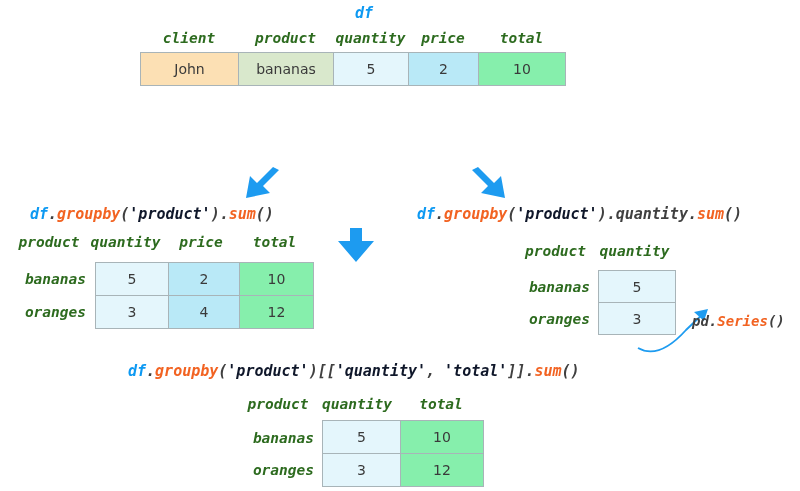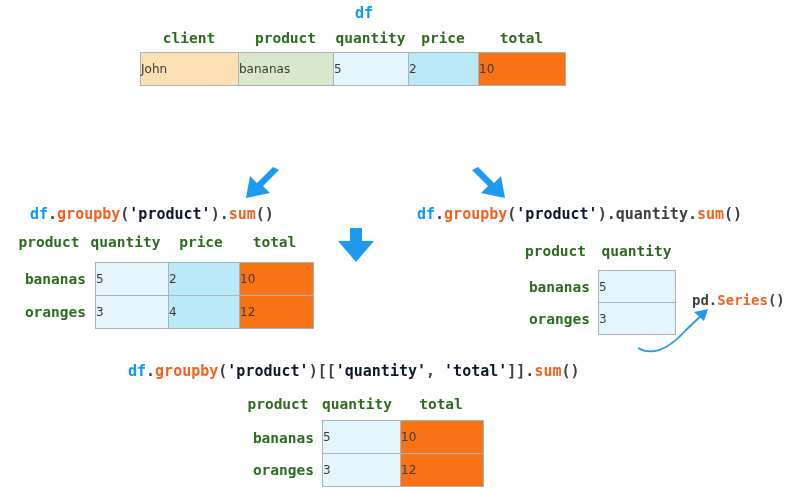--- a/index.html
+++ b/index.html
@@ -4,21 +4,21 @@
 <style>
   * { box-sizing: border-box; }
   html, body { margin: 0; padding: 0; }
   body {
     width: 800px; height: 491px;
     background: #ffffff;
     font-family: "DejaVu Sans Mono", "Liberation Mono", monospace;
     position: relative;
     overflow: hidden;
   }
-  .abs { position: absolute; }
+  .abs { position: absolute; font-style: italic; }
 
   
   .code {
     font-family: "DejaVu Sans Mono", "Liberation Mono", monospace;
     font-weight: bold;
     font-size: 15px;
     white-space: pre;
     letter-spacing: 0px;
   }
   .tok-obj   { color: #0d99f2; }
@@ -35,49 +35,49 @@
   }
 
   
   .hdr-row {
     display: flex;
     font-family: "DejaVu Sans Mono", "Liberation Mono", monospace;
     font-weight: bold;
     font-size: 14.5px;
     color: #2d6b1f;
     white-space: nowrap;
-    justify-content: space-between;
   }
   .hdr-cell { text-align: center; }
 
   
   .idx-label {
     font-family: "DejaVu Sans Mono", "Liberation Mono", monospace;
     font-weight: bold;
     font-size: 14.5px;
     color: #2d6b1f;
     text-align: right;
     white-space: nowrap;
   }
 
   
   .tbl { position: absolute; border-collapse: collapse; }
   .tbl td {
     border: 1px solid #a8b4b8;
+    text-align: center;
     vertical-align: middle;
     font-family: "DejaVu Sans", "Liberation Sans", sans-serif;
-    font-size: 12px;
+    font-size: 14px;
     color: #3a3a3a;
     padding: 0;
   }
   .c-client { background: #fce0b4; }
   .c-prod   { background: #d9e8cc; }
   .c-pale   { background: #e4f6fc; }
   .c-light  { background: #b9e9f7; }
-  .c-cyan   { background: #f97316; }
+  .c-cyan   { background: #86efac; }
 
   svg { position: absolute; overflow: visible; }
 </style>
 </head>
 <body>
 
 <div class="abs title-df" style="left:355px; top:4px;">df</div>
 
 <div class="abs hdr-row" style="left:140px; top:30px; width:425px;">
   <div class="hdr-cell" style="width:98px;">client</div>
@@ -157,21 +157,21 @@
     <td class="c-pale" style="height:32px;">3</td>
   </tr>
 </tbody>
   </table>
 
 <svg style="left:630px; top:300px; width:95px; height:55px;" viewBox="0 0 95 55">
   <path d="M 8 48 C 22 56 38 50 56 30 L 76 11" fill="none" stroke="#1d9bf0" stroke-width="1.8"></path>
   <path d="M 78 9 L 64 12 L 74 21 Z" fill="#1d9bf0"></path>
 </svg>
 
-<div class="abs code" style="left:692px; top:292px; font-size:14px;"><span class="tok-plain">pd</span><span class="tok-punct">.</span><span class="tok-fn">Series</span><span class="tok-punct">()</span></div>
+<div class="abs code" style="left:692px; top:313px; font-size:14px;"><span class="tok-plain">pd</span><span class="tok-punct">.</span><span class="tok-fn">Series</span><span class="tok-punct">()</span></div>
 
 <div class="abs code" style="left:128px; top:362px;"><span class="tok-obj">df</span><span class="tok-punct">.</span><span class="tok-fn">groupby</span><span class="tok-punct">(</span><span class="tok-str">'product'</span><span class="tok-punct">)[[</span><span class="tok-str">'quantity'</span><span class="tok-punct">, </span><span class="tok-str">'total'</span><span class="tok-punct">]].</span><span class="tok-fn">sum</span><span class="tok-punct">()</span></div>
 
 <div class="abs hdr-row" style="left:242px; top:396px; width:240px;">
   <div class="hdr-cell" style="width:72px;">product</div>
   <div class="hdr-cell" style="width:86px;">quantity</div>
   <div class="hdr-cell" style="width:82px;">total</div>
 </div>
 
 <div class="abs idx-label" style="left:236px; top:430px; width:78px;">bananas</div>

